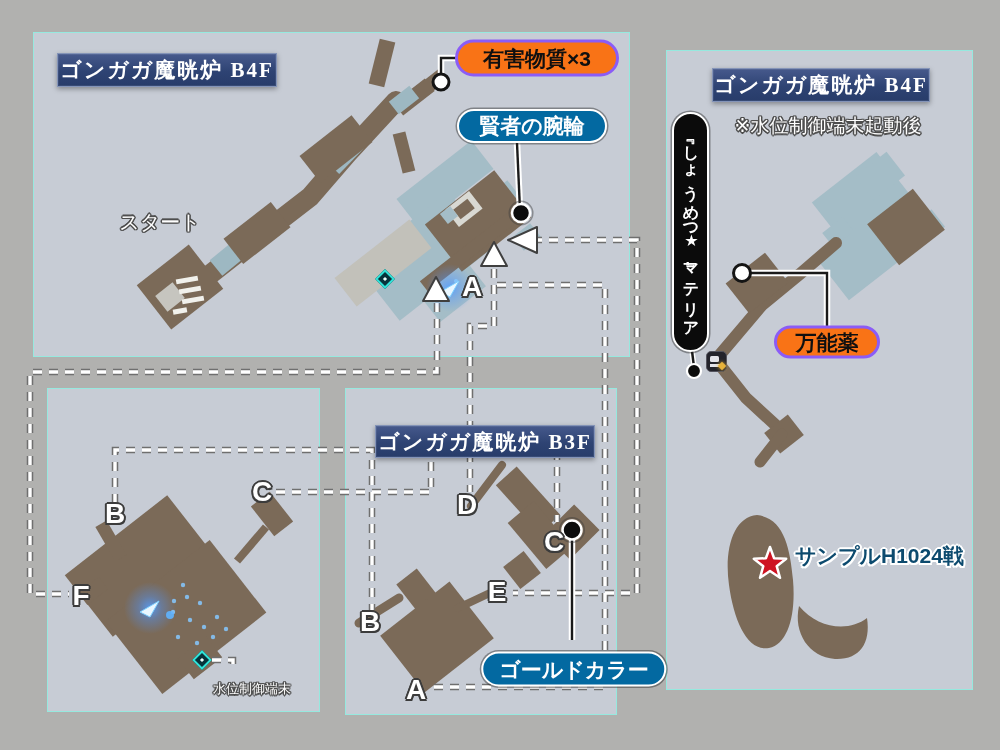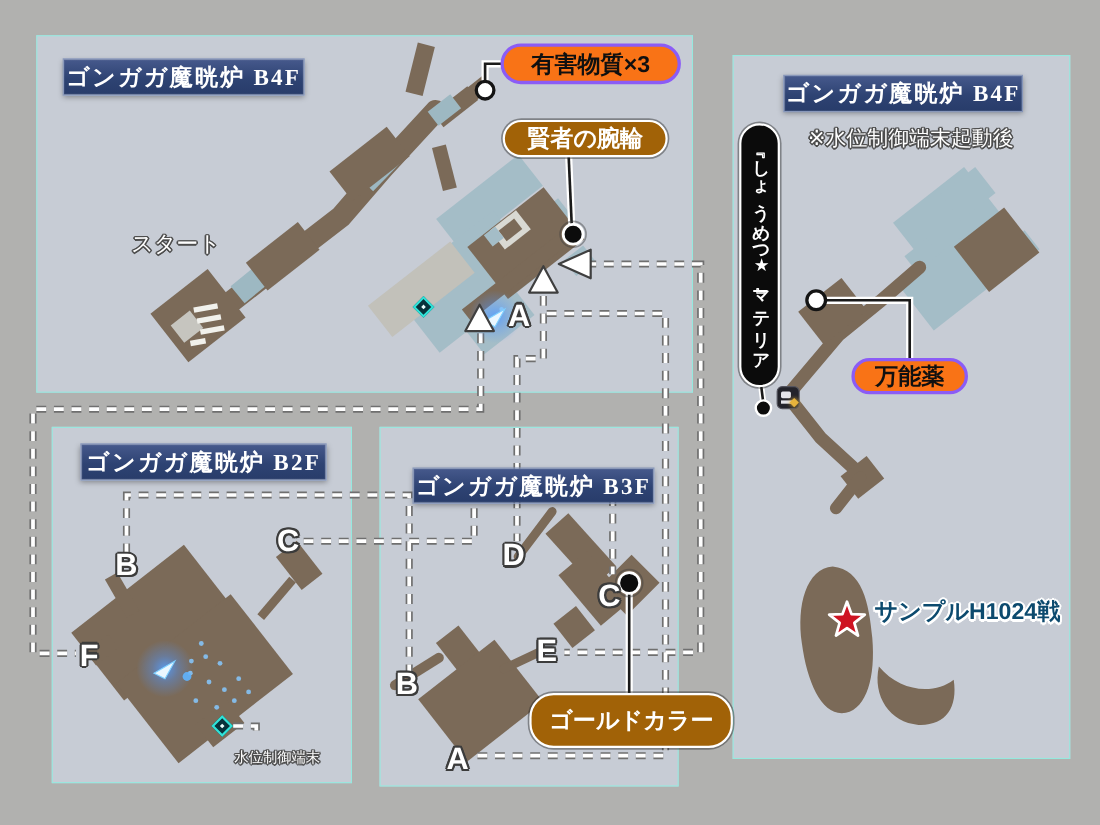--- a/index.html
+++ b/index.html
@@ -10,21 +10,21 @@
   .title{position:absolute;z-index:3;display:flex;align-items:center;justify-content:center;
          background:linear-gradient(180deg,#46598c 0%,#2e4373 55%,#283c6a 100%);
          border:1px solid #8violet;border:1px solid #8494b8;color:#fff;
          font-family:"Liberation Serif","DejaVu Serif",serif;font-weight:700;font-size:21px;
          letter-spacing:2px;box-shadow:0 2px 5px rgba(0,0,0,.35), inset 0 0 0 1px rgba(255,255,255,.08);
          white-space:nowrap;}
   .pill{position:absolute;z-index:4;transform:translate(-50%,-50%);display:flex;align-items:center;
         justify-content:center;border-radius:22px;font-weight:700;font-size:21px;white-space:nowrap;
         padding:4px 16px;box-sizing:border-box;}
   .pill.white{background:#f97316;color:#101010;border:3px solid #8b5cf6;}
-  .pill.black{background:#a16207;color:#fff;border:2.5px solid #fff;box-shadow:0 0 0 1.5px rgba(40,40,40,.45);}
+  .pill.black{background:#0369a1;color:#fff;border:2.5px solid #fff;box-shadow:0 0 0 1.5px rgba(40,40,40,.45);}
   .vpill{position:absolute;z-index:4;writing-mode:vertical-rl;text-orientation:upright;
          background:#0b0b0b;color:#fff;border:2.5px solid #fff;border-radius:20px;
          font-weight:700;font-size:16px;letter-spacing:1px;display:flex;align-items:center;justify-content:center;
          box-sizing:border-box;box-shadow:0 0 0 1.5px rgba(40,40,40,.45);}
   .ltr{position:absolute;z-index:3;transform:translate(-50%,-50%);color:#fff;font-weight:900;font-size:28px;
        text-shadow:-2px 0 0 #3c3c3c,2px 0 0 #3c3c3c,0 -2px 0 #3c3c3c,0 2px 0 #3c3c3c,
        -1.5px -1.5px 0 #3c3c3c,1.5px -1.5px 0 #3c3c3c,-1.5px 1.5px 0 #3c3c3c,1.5px 1.5px 0 #3c3c3c;}
   .olabel{position:absolute;z-index:3;transform:translate(-50%,-50%);color:#fff;font-weight:400;
        white-space:nowrap;
        text-shadow:-1.5px 0 0 #4d4d4d,1.5px 0 0 #4d4d4d,0 -1.5px 0 #4d4d4d,0 1.5px 0 #4d4d4d,
@@ -210,41 +210,38 @@
       <circle cx="441" cy="82" r="8" fill="#fff" stroke="#141414" stroke-width="3"></circle>
       <circle cx="742" cy="273" r="8.5" fill="#fff" stroke="#141414" stroke-width="3"></circle>
 
       <path d="M770,547 L774.1,558.3 L786.2,558.7 L776.7,566.2 L780,577.8 L770,571 L760,577.8 L763.3,566.2 L753.8,558.7 L765.9,558.3 Z" fill="#ce1322" stroke="#fff" stroke-width="2.5" stroke-linejoin="round"></path>
     </g>
   </svg>
 
   <div class="title" style="left:57px;top:53px;width:218px;height:32px;">
     <span>ゴンガガ魔晄炉 B4F</span>
   </div>
-  <div class="title" style="left:73px;top:403px;width:222px;height:32px;">
-    <span>ゴンガガ魔晄炉 B2F</span>
-  </div>
   <div class="title" style="left:375px;top:405px;width:218px;height:31px;margin-top:20px;">
     <span>ゴンガガ魔晄炉 B3F</span>
   </div>
   <div class="title" style="left:712px;top:68px;width:216px;height:32px;">
     <span>ゴンガガ魔晄炉 B4F</span>
   </div>
   <div class="olabel" style="left:828px;top:126px;font-size:19px;">※水位制御端末起動後</div>
 
   <div class="pill white" style="left:537px;top:58px;height:37px;min-width:164px;">
     <span>有害物質×3</span>
   </div>
   <div class="pill black" style="left:532px;top:126px;height:34px;min-width:150px;">
     <span>賢者の腕輪</span>
   </div>
   <div class="pill white" style="left:827px;top:342px;height:33px;min-width:106px;">
     <span>万能薬</span>
   </div>
-  <div class="pill black" style="left:574px;top:655px;height:50px;min-width:178px;">
+  <div class="pill black" style="left:574px;top:669px;height:35px;min-width:178px;">
     <span>ゴールドカラー</span>
   </div>
   <div class="vpill" style="left:672px;top:112px;width:37px;height:240px;">
     <span>『しょうめつ★』マテリア</span>
   </div>
 
   <div class="olabel" style="left:160px;top:222px;font-size:20px;">スタート</div>
   <div class="olabel" style="left:252px;top:689px;font-size:13px;">水位制御端末</div>
   <div class="boss" style="left:795px;top:556px;">サンプルH1024戦</div>
 

